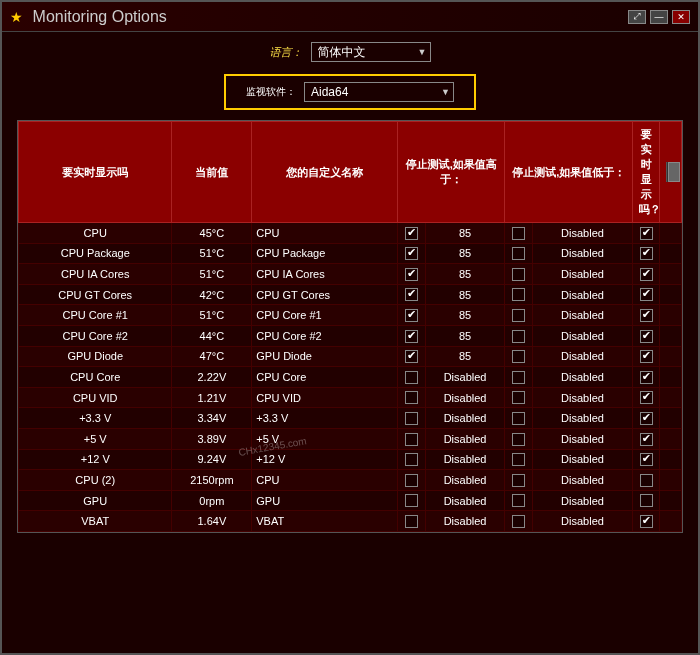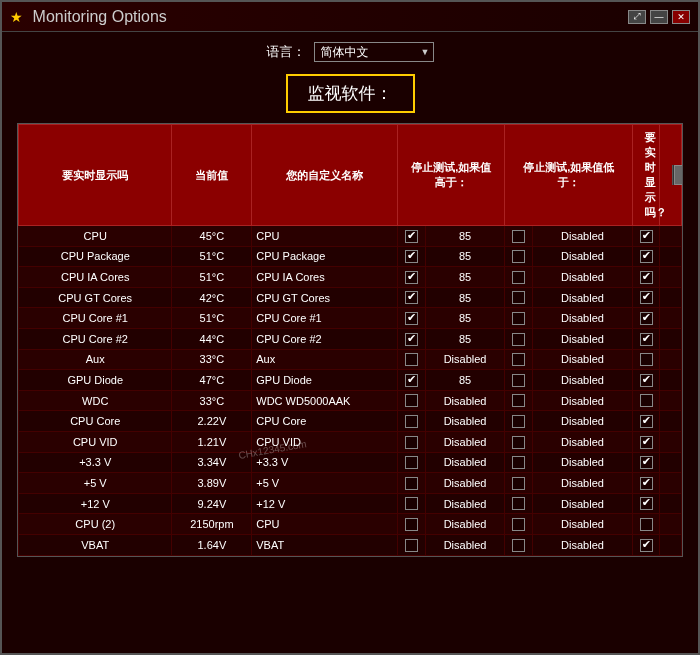--- a/index.html
+++ b/index.html
@@ -61,22 +61,23 @@
       background: #1a0000;
     }
     .lang-row {
       display: flex;
       align-items: center;
       justify-content: center;
       margin-bottom: 12px;
       gap: 8px;
     }
     .lang-label {
-      color: #ffffff;
-      font-size: 13px;
+      color: #fde047;
+      font-size: 11px;
+      font-style: italic;
     }
     .lang-select {
       background: #1a0000;
       color: #fff;
       border: 1px solid #888;
       padding: 2px 20px 2px 6px;
       font-size: 12px;
       appearance: none;
       -webkit-appearance: none;
       width: 120px;
@@ -103,21 +104,21 @@
       margin-bottom: 10px;
       gap: 8px;
       border: 2px solid #ffcc00;
       padding: 6px 20px;
       width: fit-content;
       margin-left: auto;
       margin-right: auto;
     }
     .monitor-label {
       color: #fff;
-      font-size: 17px;
+      font-size: 10px;
     }
     .monitor-select {
       background: #1a0000;
       color: #fff;
       border: 1px solid #888;
       padding: 2px 20px 2px 6px;
       font-size: 12px;
       appearance: none;
       -webkit-appearance: none;
       width: 150px;
@@ -130,21 +131,21 @@
     table {
       width: 100%;
       border-collapse: collapse;
       table-layout: fixed;
     }
     thead tr {
       background: #8b0000;
     }
     thead th {
       color: #fff;
-      padding: 5px 12px;
+      padding: 5px 6px;
       text-align: center;
       font-size: 11px;
       font-weight: bold;
       border: 1px solid #aa2222;
       vertical-align: middle;
     }
     tbody tr {
       background: #2a0000;
     }
     tbody tr:nth-child(even) {
@@ -224,20 +225,25 @@
       <span class="lang-label">语言：</span>
       <div class="select-wrapper">
         <select class="lang-select">
           <option>简体中文</option>
         </select>
       </div>
     </div>
 
     <div class="monitor-row">
       <span class="monitor-label">监视软件：</span>
+      <div class="select-wrapper">
+        <select class="monitor-select">
+          <option>Aida64</option>
+        </select>
+      </div>
     </div>
 
     <div class="table-container">
       <table>
         <colgroup>
           <col class="col-sensor">
           <col class="col-val">
           <col class="col-custom">
           <col class="col-cbhi">
           <col class="col-hi">
@@ -322,53 +328,31 @@
     <td>44°C</td>
     <td class="custom-name" style="cursor:pointer">CPU Core #2</td>
     <td><span class="cb checked"></span></td>
     <td>85</td>
     <td><span class="cb "></span></td>
     <td>Disabled</td>
     <td><span class="cb checked"></span></td>
     <td></td>
   </tr>
             <tr>
-    <td class="name-col">Aux</td>
-    <td>33°C</td>
-    <td class="custom-name" style="cursor:pointer">Aux</td>
-    <td><span class="cb "></span></td>
-    <td>Disabled</td>
-    <td><span class="cb "></span></td>
-    <td>Disabled</td>
-    <td><span class="cb "></span></td>
-    <td></td>
-  </tr>
-            <tr>
     <td class="name-col">GPU Diode</td>
     <td>47°C</td>
     <td class="custom-name" style="cursor:pointer">GPU Diode</td>
     <td><span class="cb checked"></span></td>
     <td>85</td>
     <td><span class="cb "></span></td>
     <td>Disabled</td>
     <td><span class="cb checked"></span></td>
     <td></td>
   </tr>
             <tr>
-    <td class="name-col">WDC</td>
-    <td>33°C</td>
-    <td class="custom-name" style="cursor:pointer">WDC WD5000AAK</td>
-    <td><span class="cb "></span></td>
-    <td>Disabled</td>
-    <td><span class="cb "></span></td>
-    <td>Disabled</td>
-    <td><span class="cb "></span></td>
-    <td></td>
-  </tr>
-            <tr>
     <td class="name-col">CPU Core</td>
     <td>2.22V</td>
     <td class="custom-name" style="cursor:pointer">CPU Core</td>
     <td><span class="cb "></span></td>
     <td>Disabled</td>
     <td><span class="cb "></span></td>
     <td>Disabled</td>
     <td><span class="cb checked"></span></td>
     <td></td>
   </tr>
@@ -413,20 +397,31 @@
     <td>Disabled</td>
     <td><span class="cb "></span></td>
     <td>Disabled</td>
     <td><span class="cb checked"></span></td>
     <td></td>
   </tr>
             <tr>
     <td class="name-col">CPU (2)</td>
     <td>2150rpm</td>
     <td class="custom-name" style="cursor:pointer">CPU</td>
+    <td><span class="cb "></span></td>
+    <td>Disabled</td>
+    <td><span class="cb "></span></td>
+    <td>Disabled</td>
+    <td><span class="cb "></span></td>
+    <td></td>
+  </tr>
+            <tr>
+    <td class="name-col">GPU</td>
+    <td>0rpm</td>
+    <td class="custom-name" style="cursor:pointer">GPU</td>
     <td><span class="cb "></span></td>
     <td>Disabled</td>
     <td><span class="cb "></span></td>
     <td>Disabled</td>
     <td><span class="cb "></span></td>
     <td></td>
   </tr>
             <tr>
     <td class="name-col">VBAT</td>
     <td>1.64V</td>

